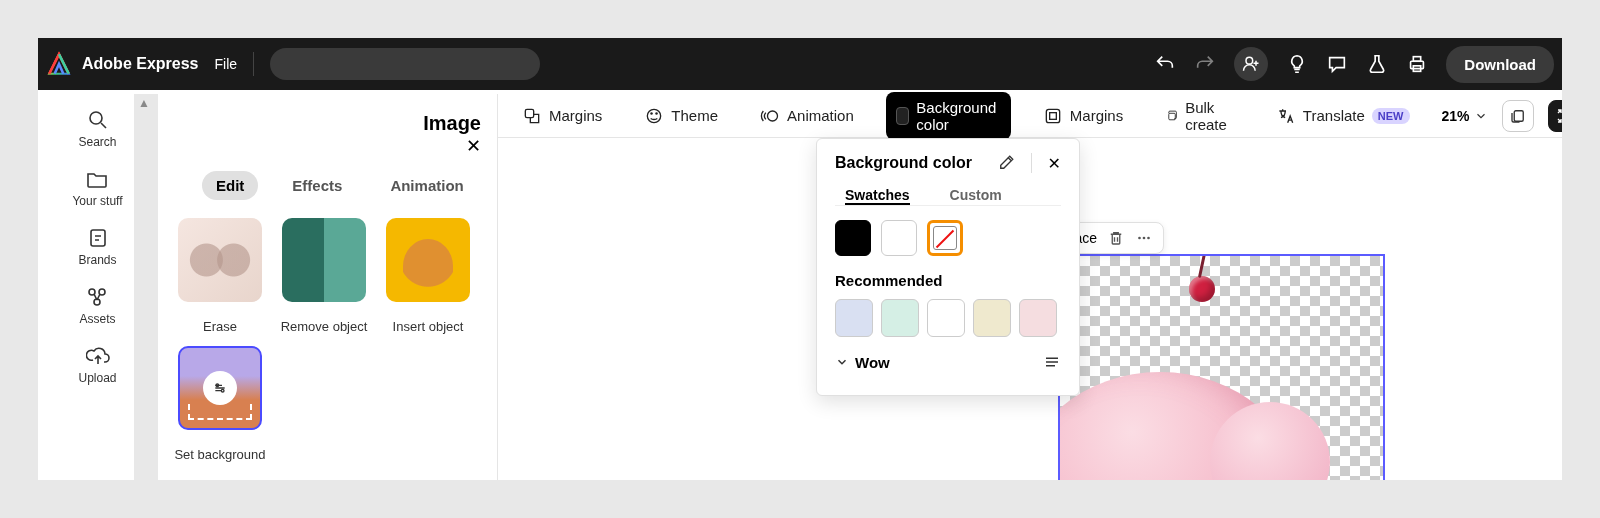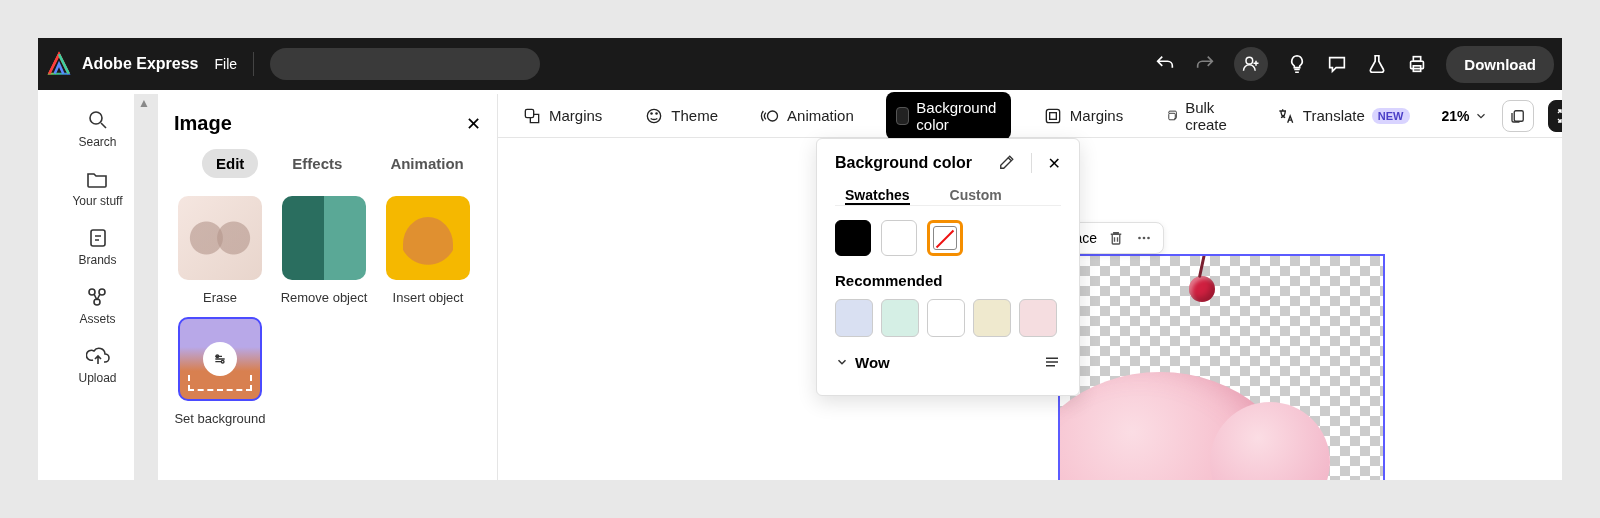--- a/index.html
+++ b/index.html
@@ -24,28 +24,28 @@
 
 .left-rail { position: absolute; left: 12px; top: 56px; bottom: 0; width: 96px; background: #fff; border-right: 1px solid #e5e5e5; display: flex; flex-direction: column; align-items: center; padding-top: 14px; gap: 18px; }
 .rail-item { display: flex; flex-direction: column; align-items: center; gap: 3px; cursor: pointer; }
 .rail-item svg { width: 24px; height: 24px; stroke: #333; fill: none; stroke-width: 1.6; }
 .rail-item span { font-size: 12px; color: #333; }
 .rail-gutter { position: absolute; left: 96px; top: 56px; width: 24px; height: 386px; background: #e8e8e8; }
 .rail-arrow { position: absolute; left: 100px; top: 58px; font-size: 12px; color: #888; }
 
 
 .image-panel { position: absolute; left: 120px; top: 56px; width: 340px; height: 386px; background: #fff; border-right: 1px solid #e5e5e5; padding: 18px 16px; }
-.panel-head { display: flex; justify-content: space-between; align-items: flex-end; margin-bottom: 14px; }
+.panel-head { display: flex; justify-content: space-between; align-items: flex-end; margin-bottom: 14px; flex-direction: column; }
 .panel-title { font-weight: 700; font-size: 20px; }
 .close-x { font-size: 18px; cursor: pointer; }
 .tab-row { display: flex; gap: 20px; align-items: center; margin-bottom: 18px; padding-left: 28px; }
 .tab { font-size: 15px; font-weight: 600; color: #555; cursor: pointer; padding: 6px 14px; border-radius: 16px; }
 .tab.active { background: #e0e0e0; color: #000; }
 .thumbs { display: flex; gap: 12px; flex-wrap: wrap; }
-.thumb-col { display: flex; flex-direction: column; align-items: center; gap: 10px; width: 92px; }
+.thumb-col { display: flex; flex-direction: column; align-items: center; gap: 17px; width: 92px; }
 .thumb { width: 84px; height: 84px; border-radius: 10px; background: #ddd; cursor: pointer; position: relative; overflow: hidden; }
 .thumb.selected { border: 2px solid #4b4bff; }
 .thumb-label { font-size: 13px; color: #333; text-align: center; }
 
 
 .t-erase { background: linear-gradient(135deg, #f5e6e0, #e8d5cc); }
 .t-erase::after { content: ''; position: absolute; inset: 25% 10% 25% 10%; background: radial-gradient(circle at 30% 50%, rgba(180,150,140,.6) 16px, transparent 17px), radial-gradient(circle at 70% 50%, rgba(180,150,140,.6) 16px, transparent 17px); }
 .t-remove { background: linear-gradient(90deg, #2a6e5f 50%, #5aa896 50%); }
 .t-insert { background: #f5b800; }
 .t-insert::after { content:''; position:absolute; left:20%; top:25%; width:60%; height:65%; background: radial-gradient(circle at 50% 35%, #e09030 28px, transparent 29px); border-radius:50% 50% 40% 40%; }

